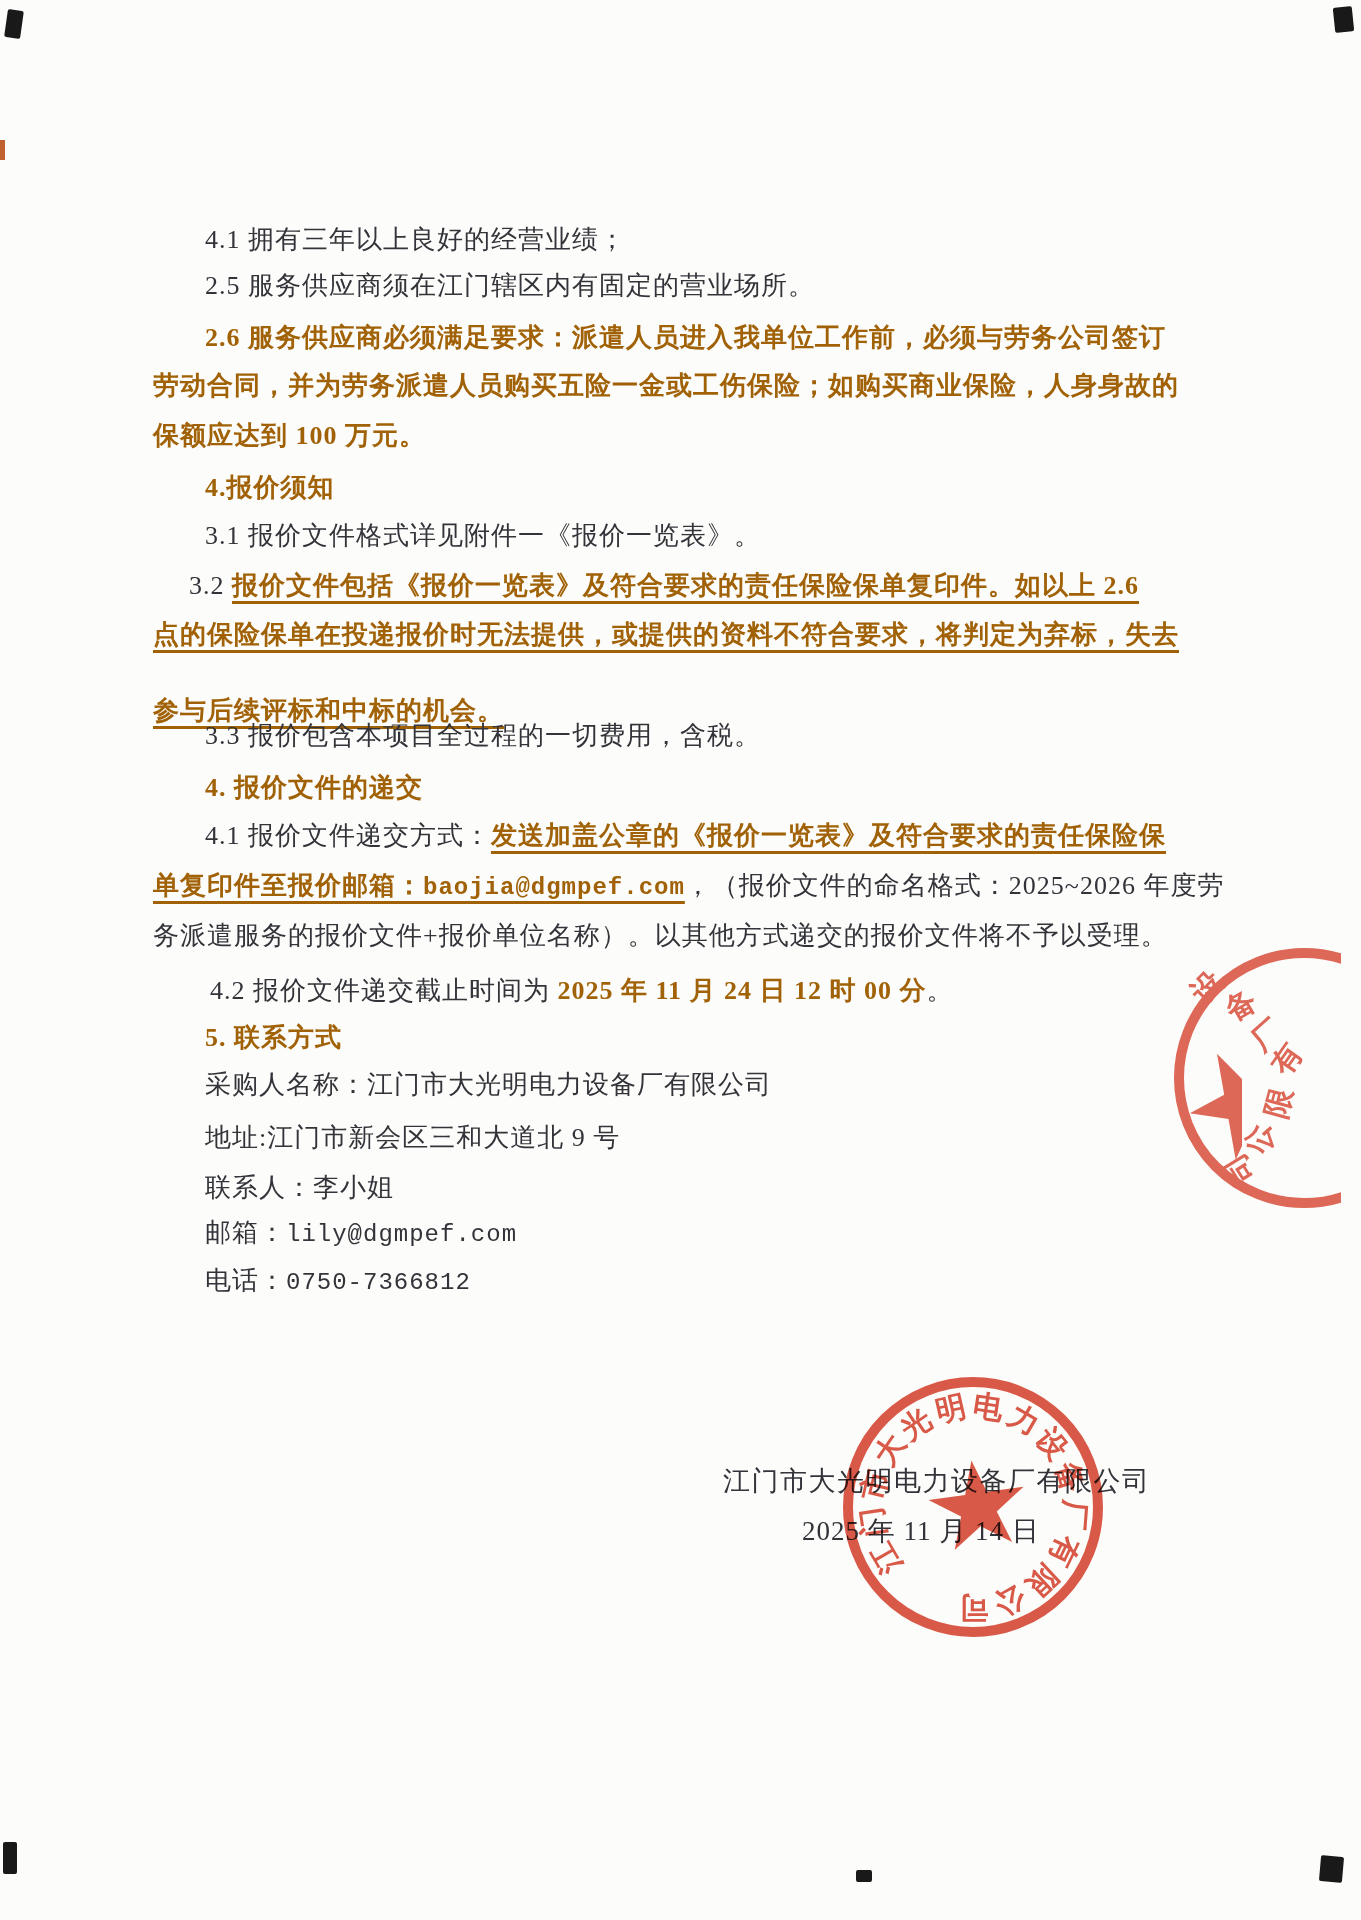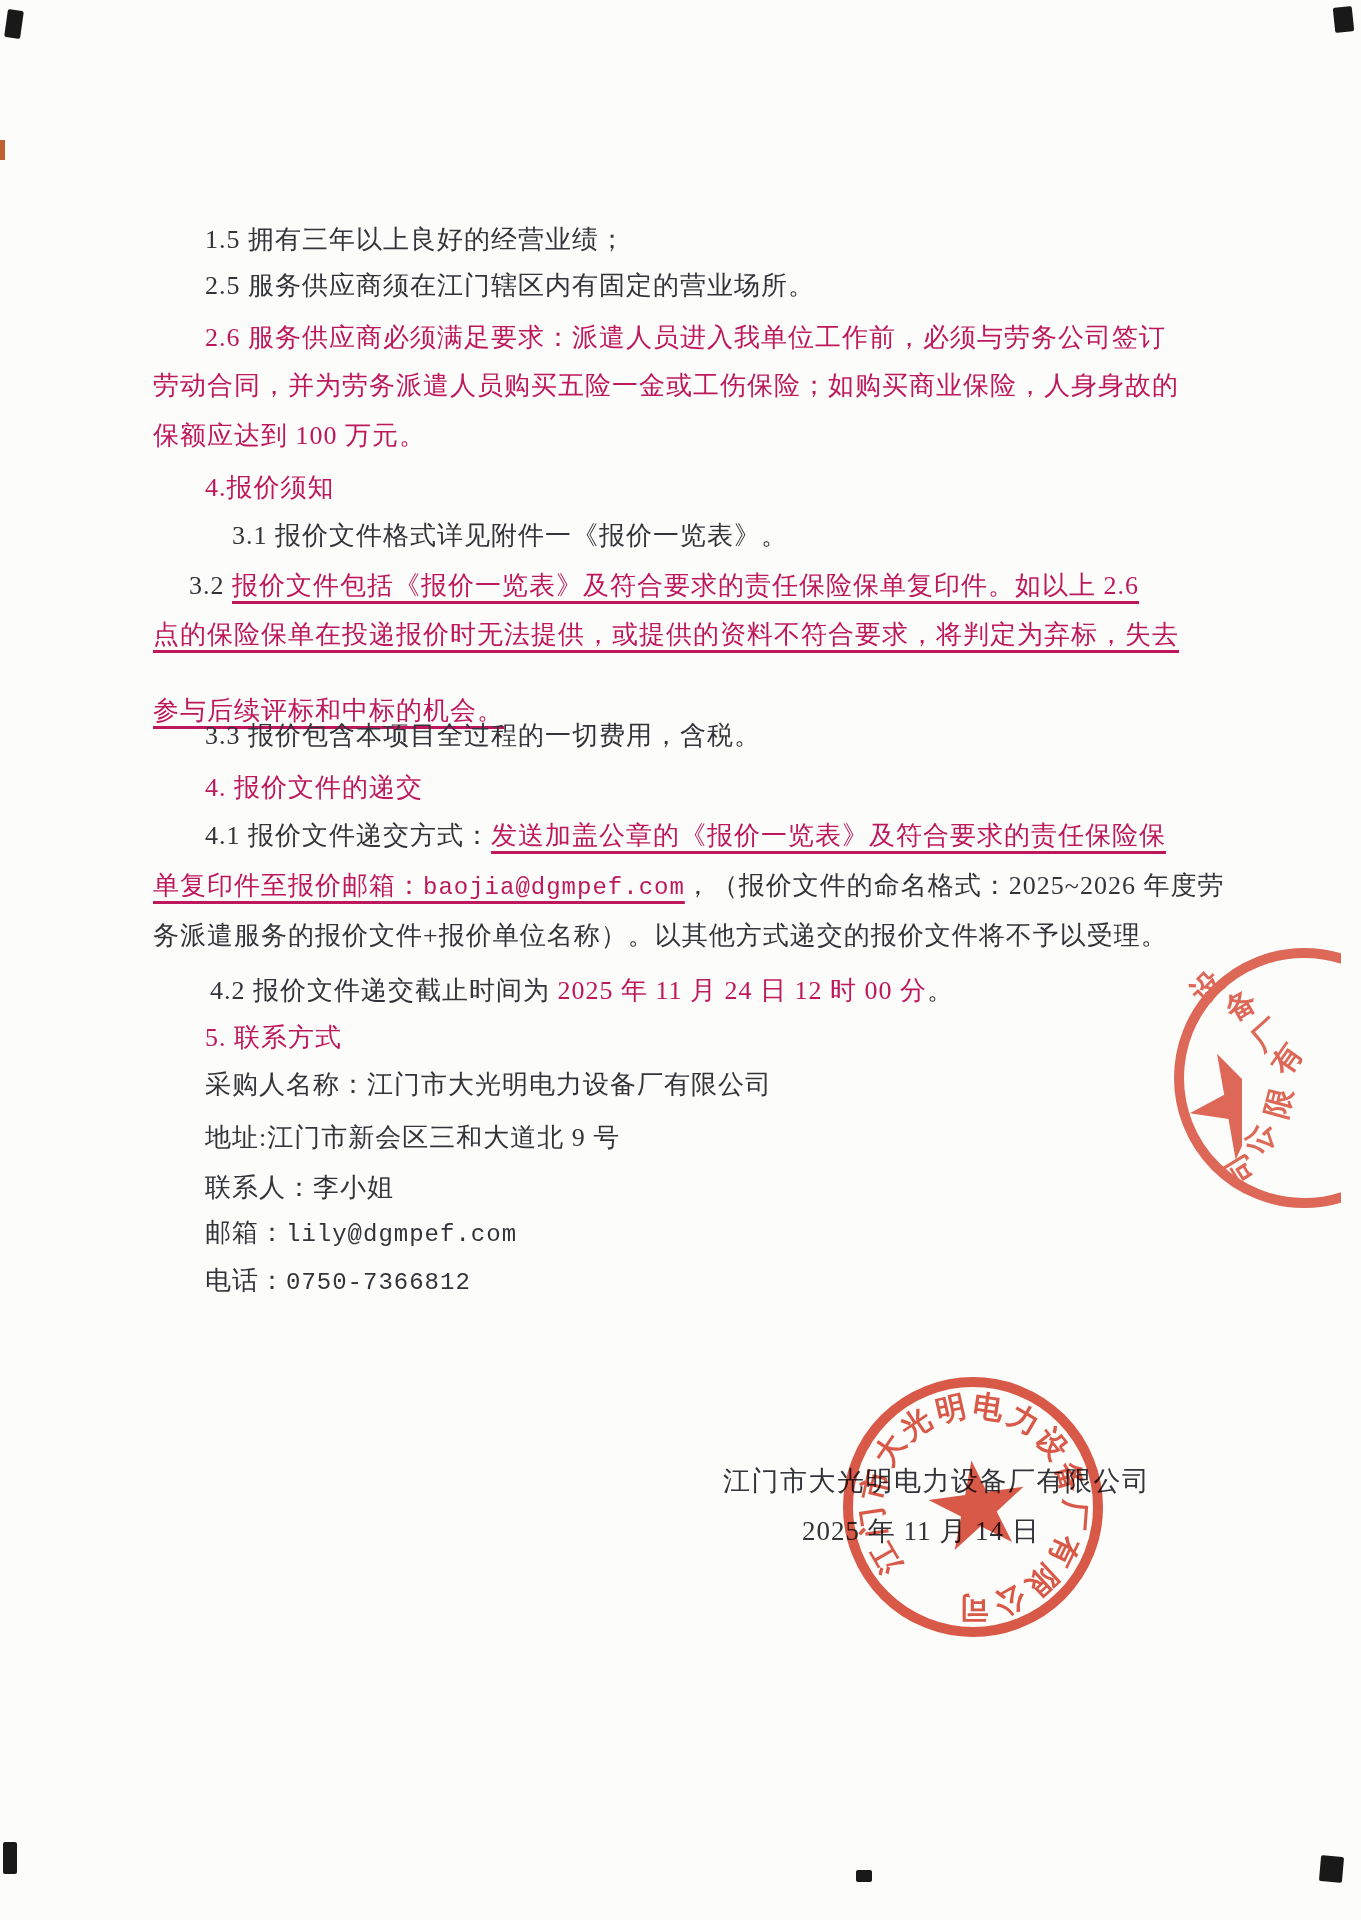--- a/index.html
+++ b/index.html
@@ -15,21 +15,21 @@
     color:var(--ink);
     overflow:hidden;
   }
   .line{
     position:absolute;
     font-size:26px;
     letter-spacing:1px;
     height:34px;line-height:34px;
     white-space:nowrap;
   }
-  .seg-b{font-weight:400;color:#be185d;}
+  .seg-b{font-weight:700;color:#a16207;}
   .seg-u{text-decoration:underline;text-decoration-thickness:2.5px;text-underline-offset:7px;}
   .seg-m{font-family:"Liberation Mono","DejaVu Sans Mono",monospace;font-size:24px;}
   .sig-company{
     position:absolute;left:723px;top:1463px;
     font-size:27px;letter-spacing:1.5px;white-space:nowrap;
   }
   .sig-date{
     position:absolute;left:802px;top:1513px;
     font-size:27px;letter-spacing:1px;white-space:nowrap;
   }
@@ -64,27 +64,27 @@
   
   .artifact{position:absolute;background:#191919;border-radius:2px;}
   .artifact-edge{position:absolute;background:#c06030;}
 </style>
 </head>
 <body>
 
 <div class="page">
 
   <div id="body-lines">
-      <div class="line" style="top: 223px; left: 205px;"><span class="">1.5 拥有三年以上良好的经营业绩；</span></div>
+      <div class="line" style="top: 223px; left: 205px;"><span class="">4.1 拥有三年以上良好的经营业绩；</span></div>
       <div class="line" style="top: 269px; left: 205px;"><span class="">2.5 服务供应商须在江门辖区内有固定的营业场所。</span></div>
       <div class="line" style="top: 321px; left: 205px;"><span class="seg-b">2.6 服务供应商必须满足要求：派遣人员进入我单位工作前，必须与劳务公司签订</span></div>
       <div class="line" style="top: 369px; left: 153px;"><span class="seg-b">劳动合同，并为劳务派遣人员购买五险一金或工伤保险；如购买商业保险，人身身故的</span></div>
       <div class="line" style="top: 419px; left: 153px;"><span class="seg-b">保额应达到 100 万元。</span></div>
       <div class="line" style="top: 471px; left: 205px;"><span class="seg-b">4.报价须知</span></div>
-      <div class="line" style="top: 519px; left: 205px; margin-left: 27px;"><span class="">3.1 报价文件格式详见附件一《报价一览表》。</span></div>
+      <div class="line" style="top: 519px; left: 205px;"><span class="">3.1 报价文件格式详见附件一《报价一览表》。</span></div>
       <div class="line" style="top: 569px; left: 189px; text-align: right;"><span class="">3.2 </span><span class="seg-b seg-u">报价文件包括《报价一览表》及符合要求的责任保险保单复印件。如以上 2.6</span></div>
       <div class="line" style="top: 618px; left: 153px;"><span class="seg-b seg-u">点的保险保单在投递报价时无法提供，或提供的资料不符合要求，将判定为弃标，失去</span></div>
       <div class="line" style="top: 666px; left: 153px; margin-top: 28px;"><span class="seg-b seg-u">参与后续评标和中标的机会。</span></div>
       <div class="line" style="top: 719px; left: 205px;"><span class="">3.3 报价包含本项目全过程的一切费用，含税。</span></div>
       <div class="line" style="top: 771px; left: 205px;"><span class="seg-b">4. 报价文件的递交</span></div>
       <div class="line" style="top: 819px; left: 205px;"><span class="">4.1 报价文件递交方式：</span><span class="seg-b seg-u">发送加盖公章的《报价一览表》及符合要求的责任保险保</span></div>
       <div class="line" style="top: 869px; left: 153px;"><span class="seg-b seg-u">单复印件至报价邮箱：</span><span class="seg-b seg-u seg-m">baojia@dgmpef.com</span><span class="">，（报价文件的命名格式：2025~2026 年度劳</span></div>
       <div class="line" style="top: 919px; left: 153px; text-align: right;"><span class="">务派遣服务的报价文件+报价单位名称）。以其他方式递交的报价文件将不予以受理。</span></div>
       <div class="line" style="top: 974px; left: 210px;"><span class="">4.2 报价文件递交截止时间为 </span><span class="seg-b">2025 年 11 月 24 日 12 时 00 分</span><span class="">。</span></div>
       <div class="line" style="top: 1021px; left: 205px;"><span class="seg-b">5. 联系方式</span></div>

